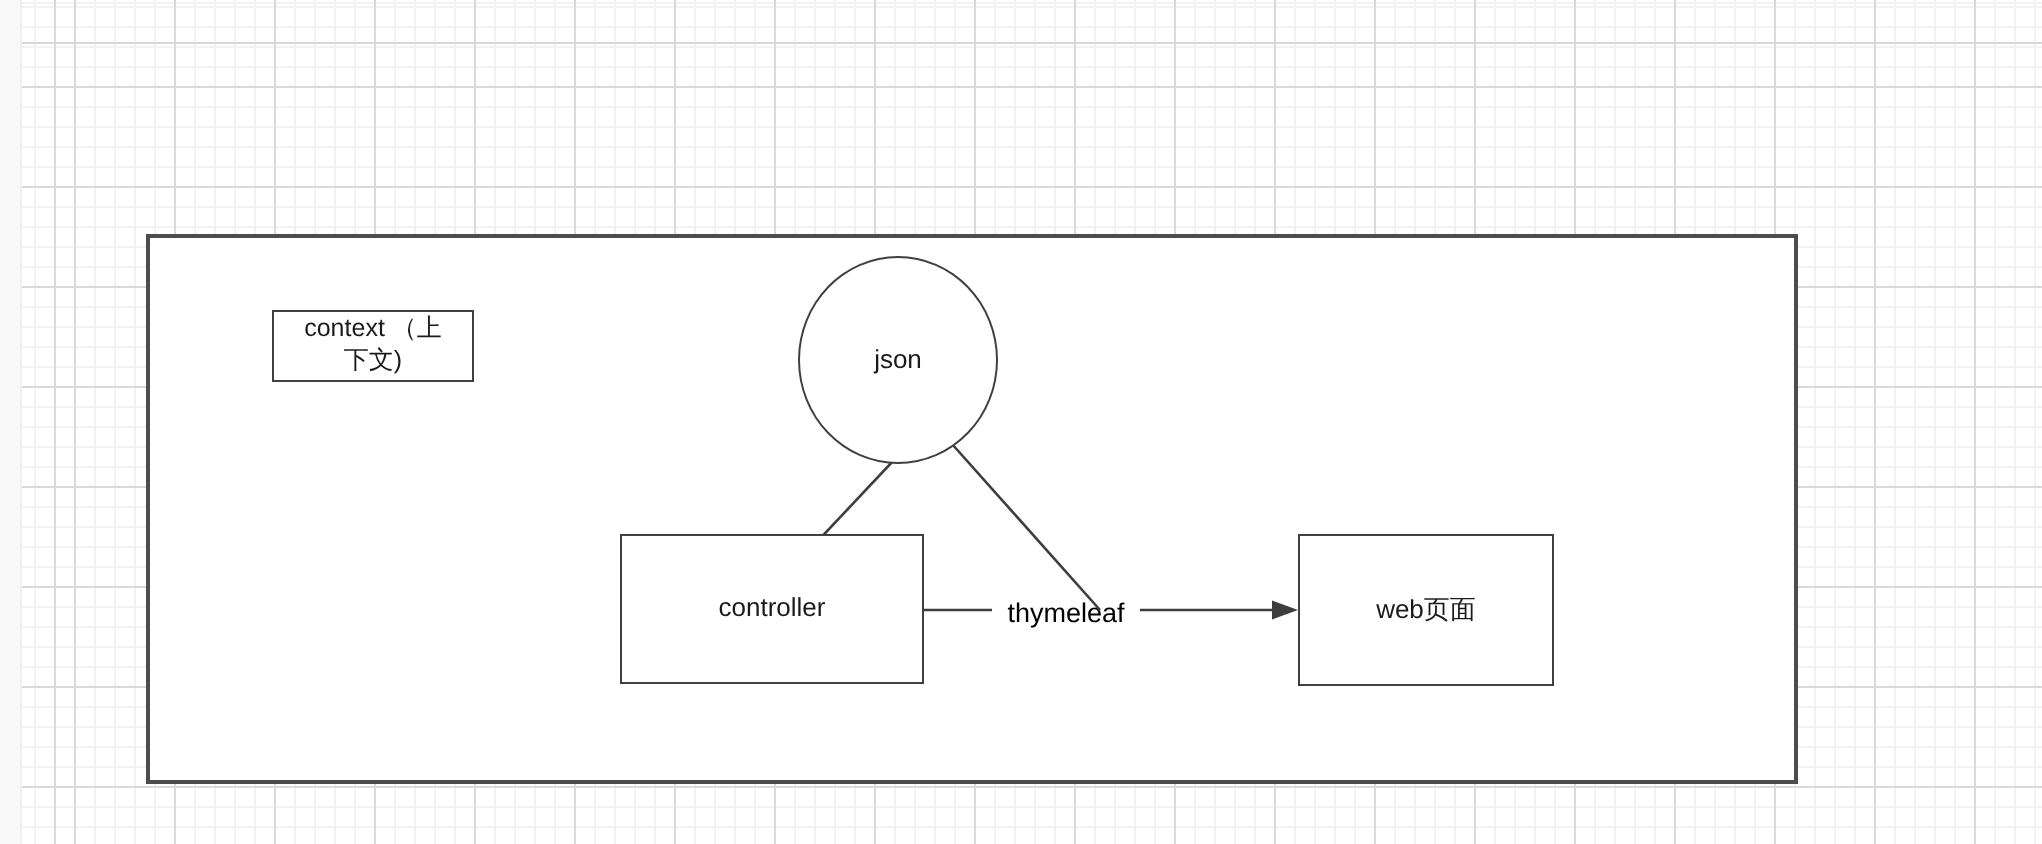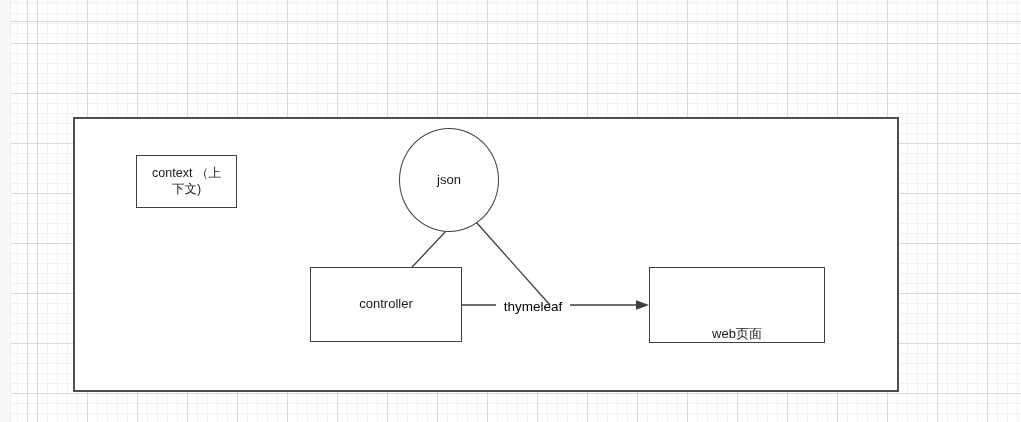--- a/index.html
+++ b/index.html
@@ -46,29 +46,29 @@
     border: 1.5px solid #404040;
     display: flex;
     align-items: center;
     justify-content: center;
     text-align: center;
     color: #1a1a1a;
     font-size: 13px;
     line-height: 1.25;
   }
   .node-context {
-    left: 136px; top: 155px; width: 101px; height: 53px;
+    left: 136px; top: 155px; width: 101px; height: 36px;
     font-size: 12.5px;
   }
   .node-json {
     left: 399px; top: 128px; width: 100px; height: 104px;
     border-radius: 50%;
   }
   .node-controller { left: 310px; top: 267px; width: 152px; height: 75px; }
-  .node-web        { left: 649px; top: 267px; width: 176px; height: 76px; align-items: flex-end; }
+  .node-web        { left: 649px; top: 267px; width: 128px; height: 76px; }
   svg.edge-layer {
     position: absolute;
     left: 0; top: 0; width: 1021px; height: 422px;
     pointer-events: none;
   }
   svg.edge-layer line, svg.edge-layer polygon { pointer-events: stroke; }
   .edge-label {
     position: absolute;
     left: 496px; top: 298px; width: 74px; height: 17px;
     background: #ffffff;

